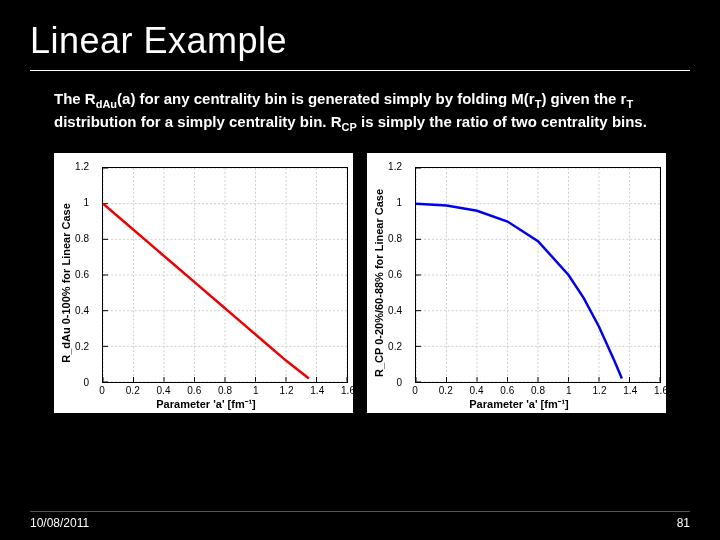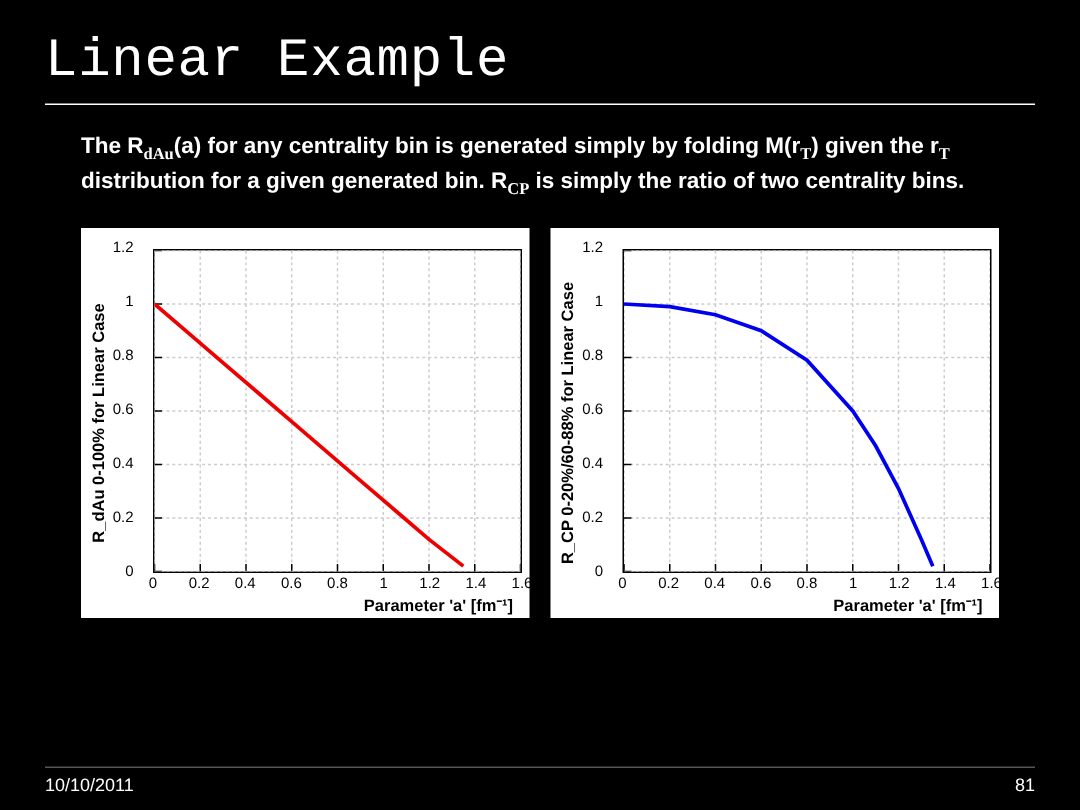--- a/index.html
+++ b/index.html
@@ -1,44 +1,44 @@
 <!DOCTYPE html>
 <html><head>
 <meta charset="utf-8">
 <style>
   * { margin: 0; padding: 0; box-sizing: border-box; }
   html, body { width: 720px; height: 540px; background: #000; color: #fff; font-family: Arial, sans-serif; overflow: hidden; }
   .slide { width: 720px; height: 540px; position: relative; padding: 20px 30px 0 30px; }
-  .title { font-size: 36px; font-weight: 300; font-family: Liberation Mono, monospace; letter-spacing: 0.5px; margin-bottom: 8px; }
+  .title { font-size: 36px; font-weight: 300; font-family: Liberation Sans, sans-serif; letter-spacing: 0.5px; margin-bottom: 8px; }
   .hr { border: none; border-top: 1px solid #fff; margin-bottom: 18px; }
   .body { font-size: 15px; line-height: 1.35; font-weight: bold; padding: 0 24px 0 24px; }
-  .sub { font-size: 11px; vertical-align: sub; font-family: Liberation Serif, serif; }
+  .sub { font-size: 11px; vertical-align: sub; }
   .chart-wrap { display: flex; gap: 14px; margin: 18px 24px 0 24px; }
   .chart { background: #fff; color: #000; position: relative; width: 310px; height: 260px; }
   .plot { position: absolute; left: 48px; top: 14px; width: 246px; height: 216px; border: 1px solid #000; }
   .yaxis-label { position: absolute; left: 2px; top: 50%; transform: translateY(-50%) rotate(-90deg); transform-origin: center; font-size: 11px; font-weight: bold; white-space: nowrap; width: 200px; text-align: center; margin-left: -90px; }
-  .xaxis-label { position: absolute; bottom: 2px; left: 48px; width: 246px; text-align: right; font-size: 11px; font-weight: bold; padding-right: 6px; }
+  .xaxis-label { position: absolute; bottom: 2px; left: 32px; width: 246px; text-align: center; font-size: 11px; font-weight: bold; padding-right: 6px; }
   .ytick, .xtick { position: absolute; font-size: 10px; }
   .ytick { right: 264px; text-align: right; width: 30px; }
   .xtick { top: 232px; text-align: center; width: 24px; }
   svg.grid { position: absolute; left: 0; top: 0; width: 100%; height: 100%; }
   .gridline { stroke: #ccc; stroke-width: 1; stroke-dasharray: 2,2; }
   .tickmark { stroke: #000; stroke-width: 1; }
   .curve-red { stroke: #e00; stroke-width: 2.5; fill: none; }
   .curve-blue { stroke: #00e; stroke-width: 2.5; fill: none; }
   .footer { position: absolute; bottom: 10px; left: 30px; right: 30px; display: flex; justify-content: space-between; font-size: 12px; border-top: 1px solid #555; padding-top: 4px; }
 </style>
 </head>
 <body>
 
 <div class="slide">
   <div class="title">Linear Example</div>
   <hr class="hr">
   <div class="body">
-    <span>The R</span><span class="sub">dAu</span><span>(a) for any centrality bin is generated simply by folding M(r</span><span class="sub">T</span><span>) given the r</span><span class="sub">T</span><span> distribution for a given generated bin.  R</span><span class="sub">CP</span><span> is simply the ratio of two centrality bins.</span>
+    <span>The R</span><span class="sub">dAu</span><span>(a) for any centrality bin is generated simply by folding M(r</span><span class="sub">T</span><span>) given the r</span><span class="sub">T</span><span> distribution for a simply centrality bin.  R</span><span class="sub">CP</span><span> is simply the ratio of two centrality bins.</span>
   </div>
 
   <div class="chart-wrap">
     <div class="chart">
       <div class="yaxis-label">R_dAu 0-100% for Linear Case</div>
       <div class="plot">
         <svg class="grid" viewBox="0 0 246 216" preserveAspectRatio="none">
           <g id="grid-left">
               <line class="gridline" x1="0" y1="0" x2="0" y2="216"></line>
               <line class="tickmark" x1="0" y1="216" x2="0" y2="211"></line>
@@ -154,16 +154,16 @@
         <div class="xtick" style="left: 128.25px;">0.6</div>
         <div class="xtick" style="left: 159px;">0.8</div>
         <div class="xtick" style="left: 189.75px;">1</div>
         <div class="xtick" style="left: 220.5px;">1.2</div>
         <div class="xtick" style="left: 251.25px;">1.4</div>
         <div class="xtick" style="left: 282px;">1.6</div>
       </div>
   </div>
 
   <div class="footer">
-    <span>10/10/2011</span>
+    <span>10/08/2011</span>
     <span>81</span>
   </div>
 </div>
 
 </body></html>

